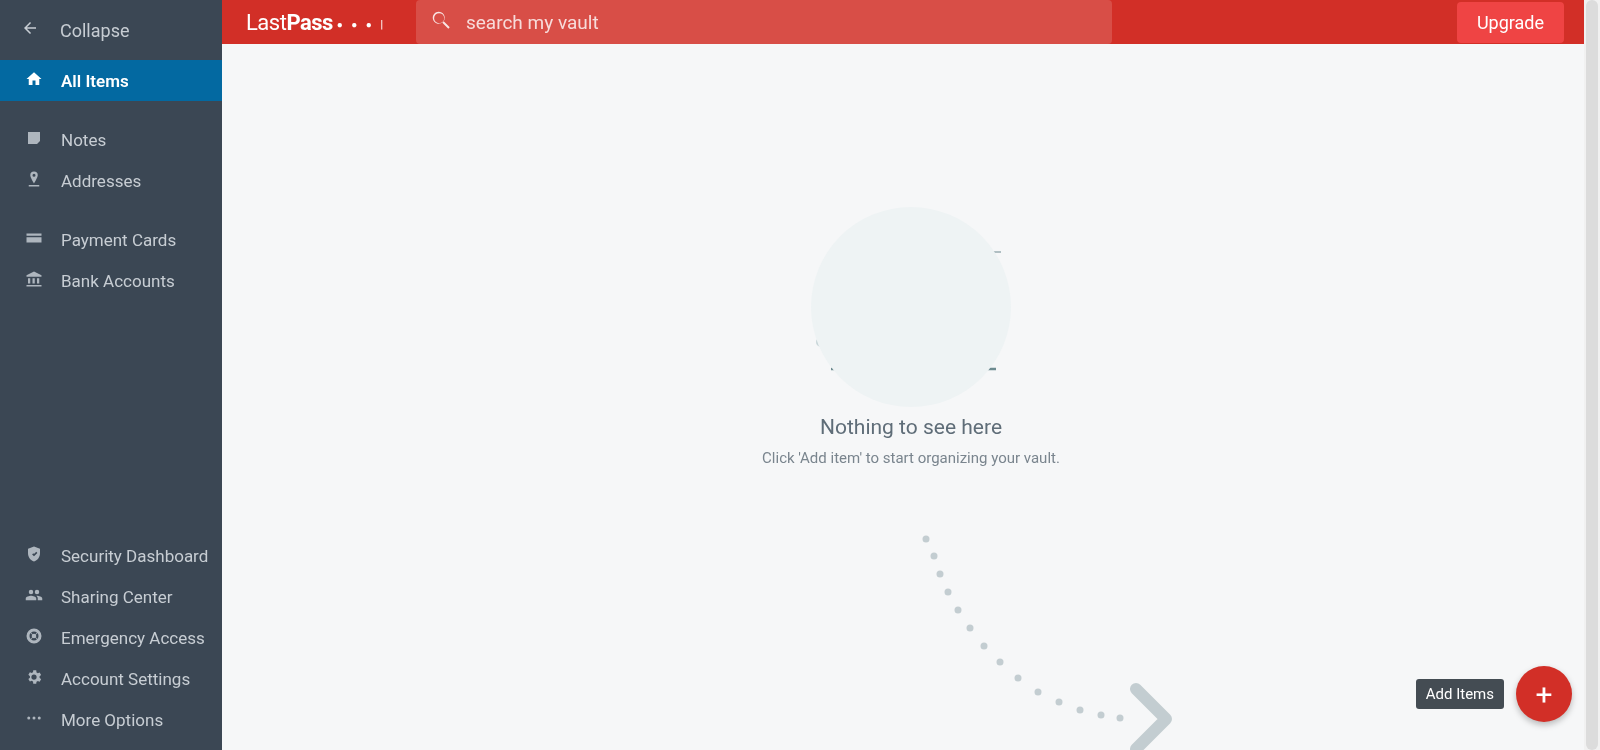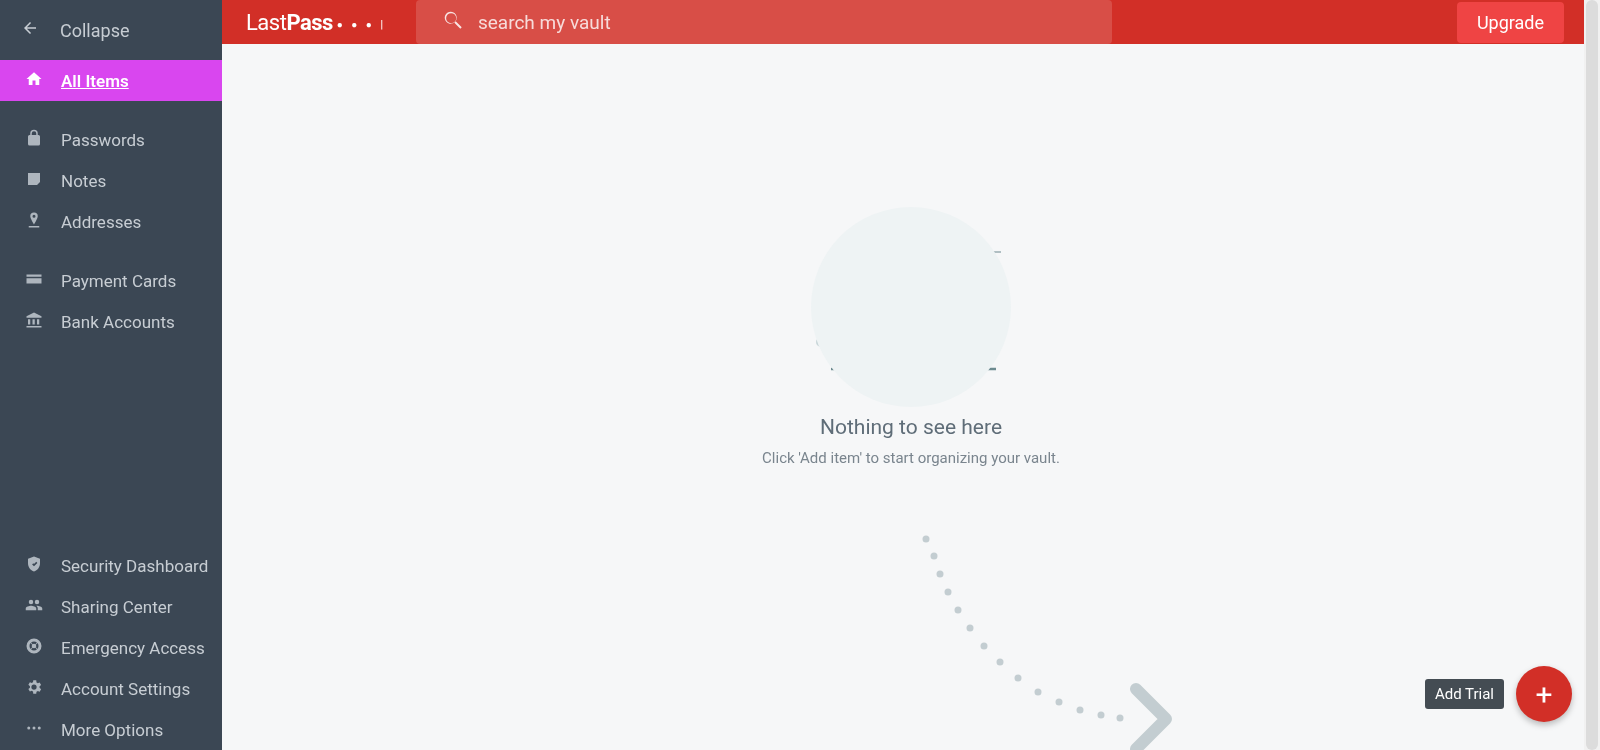--- a/index.html
+++ b/index.html
@@ -5,33 +5,33 @@
     * { margin: 0; padding: 0; box-sizing: border-box; font-family: -apple-system, BlinkMacSystemFont, "Segoe UI", Roboto, Helvetica, Arial, sans-serif; }
     html, body { width: 1600px; height: 750px; overflow: hidden; }
     .app { display: flex; width: 100%; height: 100%; }
     
     
     .sidebar { width: 222px; background: #3b4754; color: #c7cdd3; display: flex; flex-direction: column; }
     .collapse-row { display: flex; align-items: center; height: 60px; padding-left: 21px; cursor: pointer; }
     .collapse-row .arrow { font-size: 18px; margin-right: 21px; color: #c7cdd3; }
     .collapse-row .label { font-size: 18px; }
     .nav-item { display: flex; align-items: center; height: 41px; padding-left: 21px; cursor: pointer; font-size: 17px; }
-    .nav-item.active { background: #d946ef; color: #ffffff; font-weight: 600; text-decoration: underline; }
+    .nav-item.active { background: #0369a1; color: #ffffff; font-weight: 600; }
     .nav-item .icon { width: 26px; text-align: center; margin-right: 14px; color: #aeb6be; }
     .nav-item.active .icon { color: #ffffff; }
     .nav-divider { height: 18px; }
-    .sidebar-bottom { margin-top: auto; padding-bottom: 0; }
+    .sidebar-bottom { margin-top: auto; padding-bottom: 10px; }
     
     
     .header { height: 44px; background: #d22f27; display: flex; align-items: center; padding: 0 18px 0 24px; }
     .logo { color: #fff; font-weight: 700; font-size: 22px; letter-spacing: -0.5px; display:flex; align-items:center; }
     .logo .last { font-weight: 400; }
     .logo .dots { font-size: 10px; letter-spacing: 3px; margin-left: 4px; position:relative; top:2px; }
     .search-wrap { flex: 1; margin: 0 16px 0 30px; }
-    .search-box { width: 100%; max-width: 696px; height: 44px; background: rgba(255,255,255,0.15); border-radius: 4px; display: flex; align-items: center; padding: 0 26px; }
+    .search-box { width: 100%; max-width: 696px; height: 44px; background: rgba(255,255,255,0.15); border-radius: 4px; display: flex; align-items: center; padding: 0 14px; }
     .search-box input { flex:1; background: transparent; border: none; outline: none; color: #fff; font-size: 19px; }
     .search-box input::placeholder { color: rgba(255,255,255,0.8); }
     .search-icon { color: rgba(255,255,255,0.85); margin-right: 14px; }
     .upgrade-btn { background: #ef4444; color: #fff; border: none; padding: 10px 20px; font-size: 18px; border-radius: 4px; cursor: pointer; margin-right: 18px; }
     .account { display: flex; align-items: center; color: #fff; cursor: pointer; }
     .avatar { width: 36px; height: 36px; border-radius: 50%; background: #fff; margin-right: 10px; display:flex; align-items:center; justify-content:center; }
     .avatar svg { width:24px; height:24px; fill:#d22f27; }
     .account-info { line-height: 1.15; max-width: 160px; }
     .account-email { font-size: 14px; white-space: nowrap; overflow: hidden; text-overflow: ellipsis; }
     .account-tier { font-size: 12px; opacity: 0.85; }
@@ -76,28 +76,20 @@
       <span class="icon">
         <svg class="icon-svg" viewBox="0 0 24 24">
             <path d="M10 20v-6h4v6h5v-8h3L12 3 2 12h3v8z"></path>
           </svg>
       </span>
       <span>All Items</span>
     </div>
 
     <div class="nav-divider"></div>
 
-    <div class="nav-item">
-      <span class="icon">
-        <svg class="icon-svg" viewBox="0 0 24 24">
-            <path d="M18 8h-1V6a5 5 0 0 0-10 0v2H6a2 2 0 0 0-2 2v10a2 2 0 0 0 2 2h12a2 2 0 0 0 2-2V10a2 2 0 0 0-2-2zM9 6a3 3 0 1 1 6 0v2H9V6z"></path>
-          </svg>
-      </span>
-      <span>Passwords</span>
-    </div>
     <div class="nav-item">
       <span class="icon">
         <svg class="icon-svg" viewBox="0 0 24 24">
             <path d="M4 4h16v12l-4 4H4V4zm12 14v-2h2l-2 2z"></path>
           </svg>
       </span>
       <span>Notes</span>
     </div>
     <div class="nav-item">
       <span class="icon">
@@ -252,21 +244,21 @@
           <circle cx="122" cy="158" r="3.5"></circle>
             <circle cx="143" cy="168" r="3.5"></circle>
             <circle cx="164" cy="176" r="3.5"></circle>
           <circle cx="185" cy="181" r="3.5"></circle>
             <circle cx="204" cy="184" r="3.5"></circle>
         </g>
         <path d="M220 155 L250 185 L220 215" fill="none" stroke="#c3cdd1" stroke-width="12" stroke-linecap="round" stroke-linejoin="round"></path>
       </svg>
 
       <div class="fab-wrap">
-        <div class="fab-tooltip">Add Trial</div>
+        <div class="fab-tooltip">Add Items</div>
         <div class="fab">
           <span>+</span>
         </div>
       </div>
     </div>
 
     <div class="scrollbar-stub">
         <div class="thumb"></div>
       </div>
   </div>

